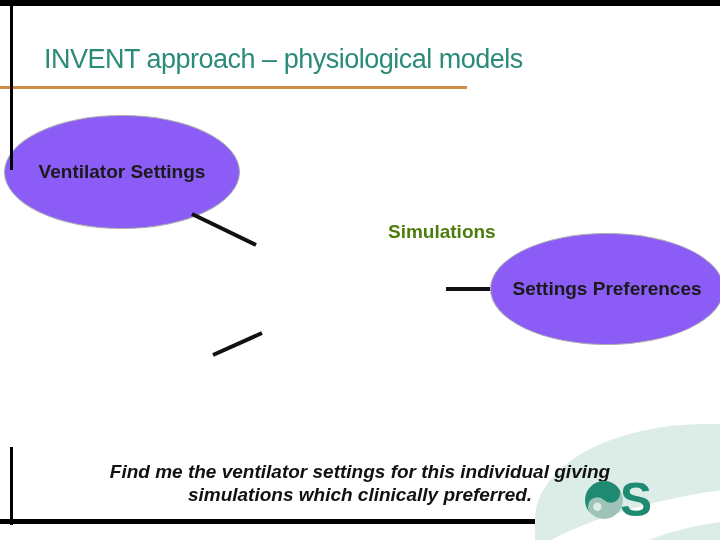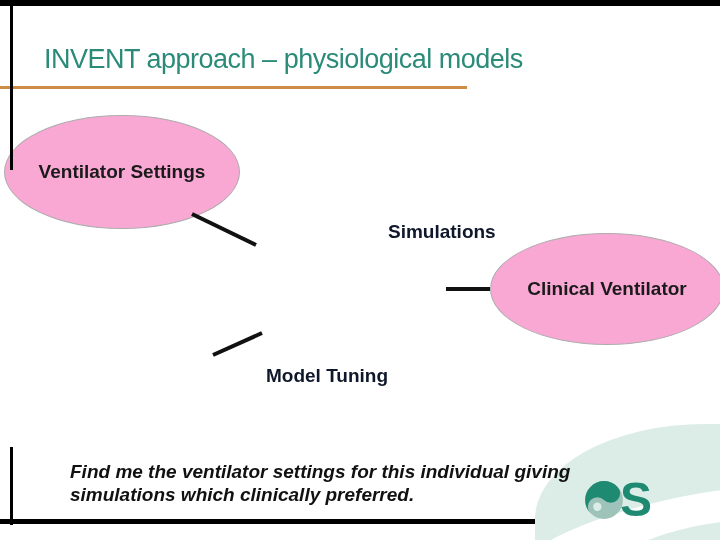--- a/index.html
+++ b/index.html
@@ -14,37 +14,37 @@
   .frame-bottom{position:absolute;left:0;top:519px;width:625px;height:5px;background:#000;z-index:1;}
   
   .title{
     position:absolute;left:44px;top:44px;width:640px;
     font-size:27px;letter-spacing:-0.5px;color:#2b8b79;white-space:nowrap;
   }
   .title-underline{position:absolute;left:0;top:86px;width:467px;height:3px;background:#cd8d46;}
   
   .node{
     position:absolute;border:1px solid #adadad;border-radius:50%;
-    background:#f9a8d4;display:flex;align-items:center;justify-content:center;
+    background:#8b5cf6;display:flex;align-items:center;justify-content:center;
     text-align:center;z-index:2;
   }
   .node span{font-weight:bold;color:#1a1a1a;}
   .node-ventilator{left:4px;top:115px;width:234px;height:112px;font-size:19px;}
   .node-physio{left:210px;top:237px;width:237px;height:106px;font-size:20px;}
   .node-clinical{left:490px;top:233px;width:232px;height:110px;font-size:19px;}
   .node-params{left:4px;top:334px;width:234px;height:112px;font-size:19px;}
   .float-label{
-    position:absolute;font-weight:bold;color:#0f172a;font-size:19px;white-space:nowrap;z-index:2;
+    position:absolute;font-weight:bold;color:#4d7c0f;font-size:19px;white-space:nowrap;z-index:2;
   }
   .label-simulations{left:388px;top:221px;}
   .label-tuning{left:266px;top:365px;}
   .connectors{position:absolute;left:0;top:0;width:720px;height:540px;z-index:3;pointer-events:none;}
   
   .caption{
-    position:absolute;left:70px;top:460px;width:580px;text-align:left;
+    position:absolute;left:70px;top:460px;width:580px;text-align:center;
     font-size:19px;line-height:23px;font-weight:bold;font-style:italic;color:#111;z-index:4;
   }
   
   .logo-bg{
     position:absolute;left:535px;top:424px;width:195px;height:120px;
     background:#dcede8;border-top-left-radius:170px 95px;z-index:2;
   }
   .logo-swoosh{
     position:absolute;left:520px;top:500px;width:300px;height:70px;
     background:#ffffff;border-radius:50%;transform:rotate(-13deg);z-index:2;
@@ -69,25 +69,24 @@
   <div class="frame-left-b"></div>
   <div class="frame-bottom"></div>
 
   <div class="title">INVENT approach – physiological models</div>
   <div class="title-underline"></div>
 
   <div class="node node-ventilator">
     <span>Ventilator Settings</span>
   </div>
   <div class="node node-clinical">
-    <span>Clinical Ventilator</span>
+    <span>Settings Preferences</span>
   </div>
 
   <div class="float-label label-simulations">Simulations</div>
-  <div class="float-label label-tuning">Model Tuning</div>
 
   <svg class="connectors">
     <line x1="192" y1="214" x2="256" y2="245" stroke="#111" stroke-width="4"></line>
     <line x1="446" y1="289" x2="490" y2="289" stroke="#111" stroke-width="4"></line>
     <line x1="213" y1="355" x2="262" y2="333" stroke="#111" stroke-width="4"></line>
   </svg>
 
   <div class="caption">
     <div>Find me the ventilator settings for this individual giving</div>
     <div>simulations which clinically preferred.</div>

